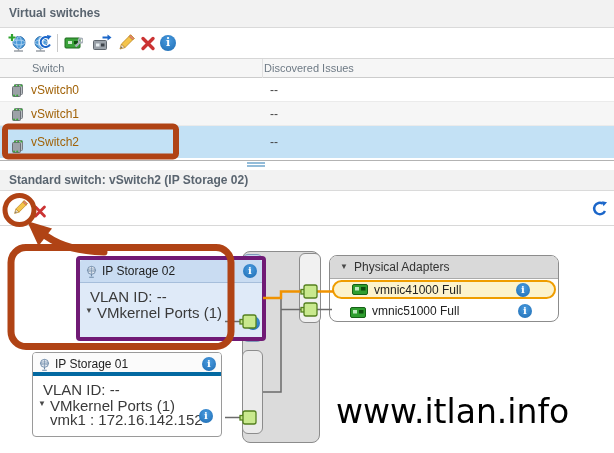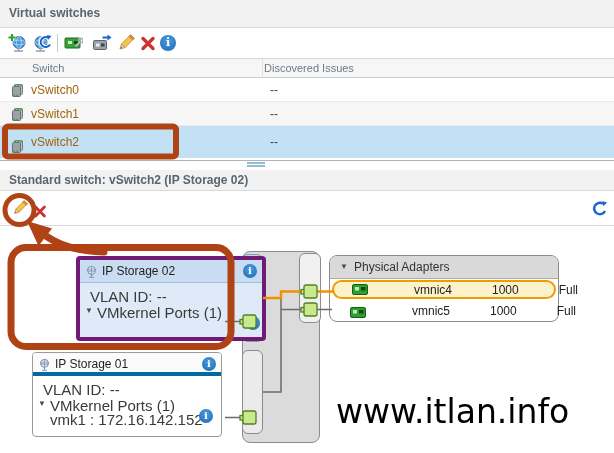--- a/index.html
+++ b/index.html
@@ -64,21 +64,21 @@
   #contU{left:299px;top:253px;width:22px;height:70px;background:#f1f1f1;
          border:1px solid #8c8c8c;border-radius:6px;box-sizing:border-box;z-index:1;}
   
   #phys{left:329px;top:255px;width:230px;height:67px;background:#fff;
         border:1px solid #8c8c8c;border-radius:8px;box-sizing:border-box;z-index:1;}
   #phys .ph-hd{position:absolute;left:0;top:0;right:0;height:23px;background:#d9d9d9;
         border-bottom:1px solid #ababab;border-radius:7px 7px 0 0;box-sizing:border-box;
         line-height:22px;padding-left:24px;color:#333;}
   #phys .ph-tri{position:absolute;left:10px;top:0;line-height:22px;}
   .nic-row{position:absolute;left:332px;width:224px;height:18px;display:flex;align-items:center;
-           box-sizing:border-box;padding:0 24px 0 18px;z-index:2;cursor:pointer;gap:40px;}
+           box-sizing:border-box;padding:0 24px 0 18px;z-index:2;cursor:pointer;}
   #nicrow0{top:280px;height:19px;background:#fcf3cd;border:2px solid #ef9d00;border-radius:10px;}
   #nicrow1{top:300px;align-items:flex-end;}
   .nic-row .nic-name{width:38px;color:#222;}
   .nic-row .nic-speed{width:30px;color:#222;}
   .nic-row .nic-dup{color:#222;}
   .nic-row .nic-card{margin-right:6px;flex:0 0 auto;display:inline-flex;}
   .nic-row .info-ic{position:static;margin-left:auto;}
   
   #lines,#anno{left:0;top:0;pointer-events:none;}
   #lines{z-index:3;}

